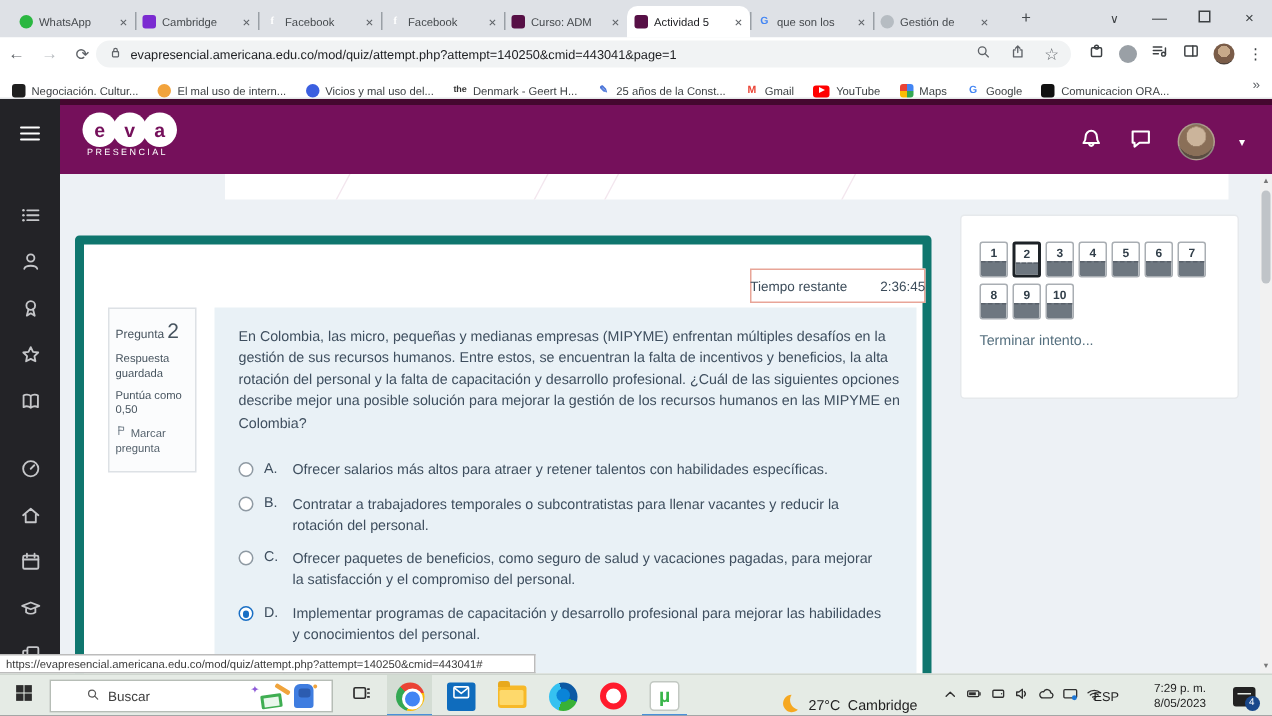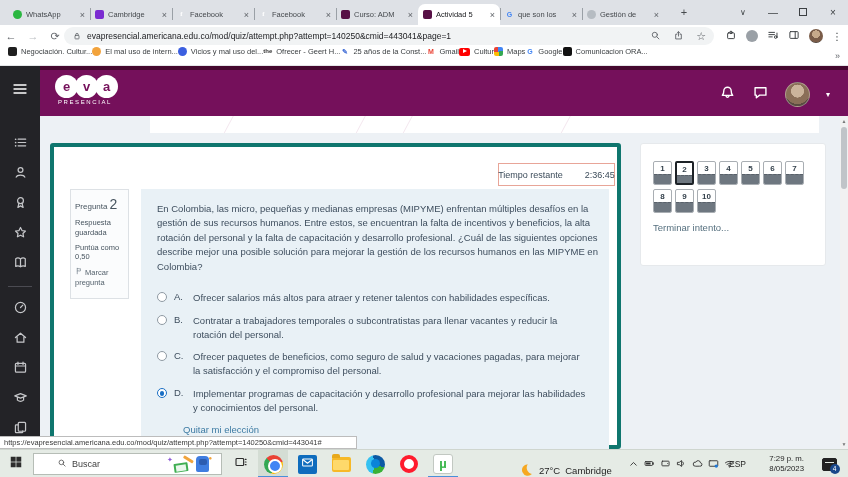--- a/index.html
+++ b/index.html
@@ -24,21 +24,21 @@
   .toolbar{position:absolute;top:25px;left:0;width:848px;height:22px;background:#fff;display:flex;align-items:center;}
   .navbtn{font-size:11px;color:#5f6368;width:22px;text-align:center;}
   .navbtn.dim{color:#b9bdc1;}
   .omnibox{position:absolute;left:64px;top:2px;width:650px;height:18px;border-radius:9px;background:#f1f3f4;
     display:flex;align-items:center;padding:0 8px;gap:5px;}
   .url{font-size:8.5px;color:#202124;flex:1;white-space:nowrap;overflow:hidden;}
   .obicons{display:flex;gap:12px;align-items:center;}
   .tbicons{position:absolute;right:6px;top:2px;height:18px;display:flex;align-items:center;gap:9px;}
   .avatar-s{width:14px;height:14px;border-radius:50%;background:radial-gradient(circle at 50% 38%,#c7a98a 0 35%,#7a5c48 36% 70%,#4e423a 71%);}
   .bmbar{position:absolute;top:47px;left:0;width:848px;height:19px;background:#fff;border-bottom:1px solid #e4e6e8;
-    display:flex;align-items:flex-start;padding:0 8px;gap:0;font-size:7.5px;color:#3c4043;}
+    display:flex;align-items:flex-end;padding:0 8px;gap:13px;font-size:7.5px;color:#3c4043;}
   .bm{display:flex;align-items:center;gap:4px;white-space:nowrap;}
   .bm-more{position:absolute;right:6px;font-size:9px;color:#5f6368;}
   
   .page{position:absolute;top:66px;left:0;width:848px;height:383px;background:#edf1f5;overflow:hidden;}
   .topstrip{position:absolute;top:0;left:0;width:848px;height:4px;background:#45082f;z-index:3;}
   .rail{position:absolute;top:0;left:0;width:40px;height:383px;background:#232327;z-index:4;
     display:flex;flex-direction:column;align-items:center;}
   .rail .burger{margin-top:15px;margin-bottom:28px;}
   .rail .ric{margin:5.5px 0;opacity:.92;}
   .rail .rdiv{width:24px;height:1px;background:#4b4b52;margin:7px 0;}
@@ -52,21 +52,21 @@
   .avatar-h{width:25px;height:25px;border-radius:50%;border:1px solid #ffffff55;
     background:radial-gradient(circle at 50% 35%,#cbb49b 0 34%,#8a6f58 35% 68%,#5a4c41 69%);}
   .caret{color:#fff;font-size:8px;}
   .content{position:absolute;left:40px;top:50px;width:800px;height:333px;background:#edf1f5;}
   .crumb{position:absolute;left:110px;top:0;width:669px;height:17px;background:#fff;overflow:hidden;}
   .crumb i{position:absolute;top:-4px;width:1px;height:26px;background:#f3e6ee;transform:skewX(-28deg);}
   .scroll{position:absolute;right:0;top:50px;width:8px;height:333px;background:#f1f1f1;z-index:5;}
   .scroll .thumb{position:absolute;left:1px;top:11px;width:6px;height:62px;background:#c0c4c8;border-radius:3px;}
   .scroll .arr{position:absolute;left:0;width:8px;font-size:5px;color:#787878;text-align:center;}
   
-  .card{position:absolute;left:10px;top:27px;width:571px;height:306px;background:#fff;border:4px solid #0f766e;border-radius:3px;}
+  .card{position:absolute;left:10px;top:41px;width:571px;height:306px;background:#fff;border:6px solid #0f766e;border-radius:3px;}
   .timer{position:absolute;left:444px;top:16px;width:117px;height:23px;border:1px solid #e8a598;background:#fff;
     display:flex;align-items:center;justify-content:center;gap:3px;font-size:9px;color:#3c4c5a;white-space:nowrap;}
   .qinfo{position:absolute;left:16px;top:42px;width:59px;min-height:97px;background:#fbfcfd;border:1px solid #dde1e5;
     padding:5px 4px;font-size:7.5px;color:#47545f;line-height:1.3;}
   .qinfo .qn{font-size:8px;}
   .qinfo .qn b{font-size:14px;font-weight:500;margin-left:2px;}
   .qinfo div{margin-bottom:5px;}
   .flagrow{color:#55626d;}
   .qpanel{position:absolute;left:87px;top:42px;width:468px;height:264px;background:#e9f1f6;padding:13px 16px;}
   .qtext{font-size:9.5px;line-height:1.52;color:#3e4e5e;width:442px;}
@@ -237,35 +237,35 @@
       <div class="bm">
         <span class="fv" style="background: rgb(242, 163, 60);"></span>
         <span>El mal uso de intern...</span>
       </div>
       <div class="bm">
         <span class="fv" style="background: rgb(59, 95, 224);"></span>
         <span>Vicios y mal uso del...</span>
       </div>
       <div class="bm">
         <span class="fv txt" style="color: rgb(51, 51, 51); font-size: 6px;">the</span>
-        <span>Ofrecer - Geert H...</span>
+        <span>Denmark - Geert H...</span>
       </div>
       <div class="bm">
         <span class="fv txt" style="color: rgb(74, 116, 216);">✎</span>
         <span>25 años de la Const...</span>
       </div>
       <div class="bm">
         <span class="fv txt" style="color: rgb(234, 67, 53);">M</span>
         <span>Gmail</span>
       </div>
       <div class="bm">
         <span class="fv" style="background: rgb(255, 0, 0); border-radius: 2px; width: 11px; height: 8px;">
           <span style="position:absolute;left:3.5px;top:1.5px;width:0;height:0;border-left:4px solid #fff;border-top:2.5px solid transparent;border-bottom:2.5px solid transparent;"></span>
         </span>
-        <span>Cultur</span>
+        <span>YouTube</span>
       </div>
       <div class="bm">
         <span class="fv" style="background: conic-gradient(rgb(66, 133, 244) 0deg, rgb(66, 133, 244) 25%, rgb(52, 168, 83) 0deg, rgb(52, 168, 83) 50%, rgb(251, 188, 5) 0deg, rgb(251, 188, 5) 75%, rgb(234, 67, 53) 0deg); border-radius: 2px;"></span>
         <span>Maps</span>
       </div>
       <div class="bm">
         <span class="fv txt" style="color: rgb(66, 133, 244);">G</span>
         <span>Google</span>
       </div>
       <div class="bm">

